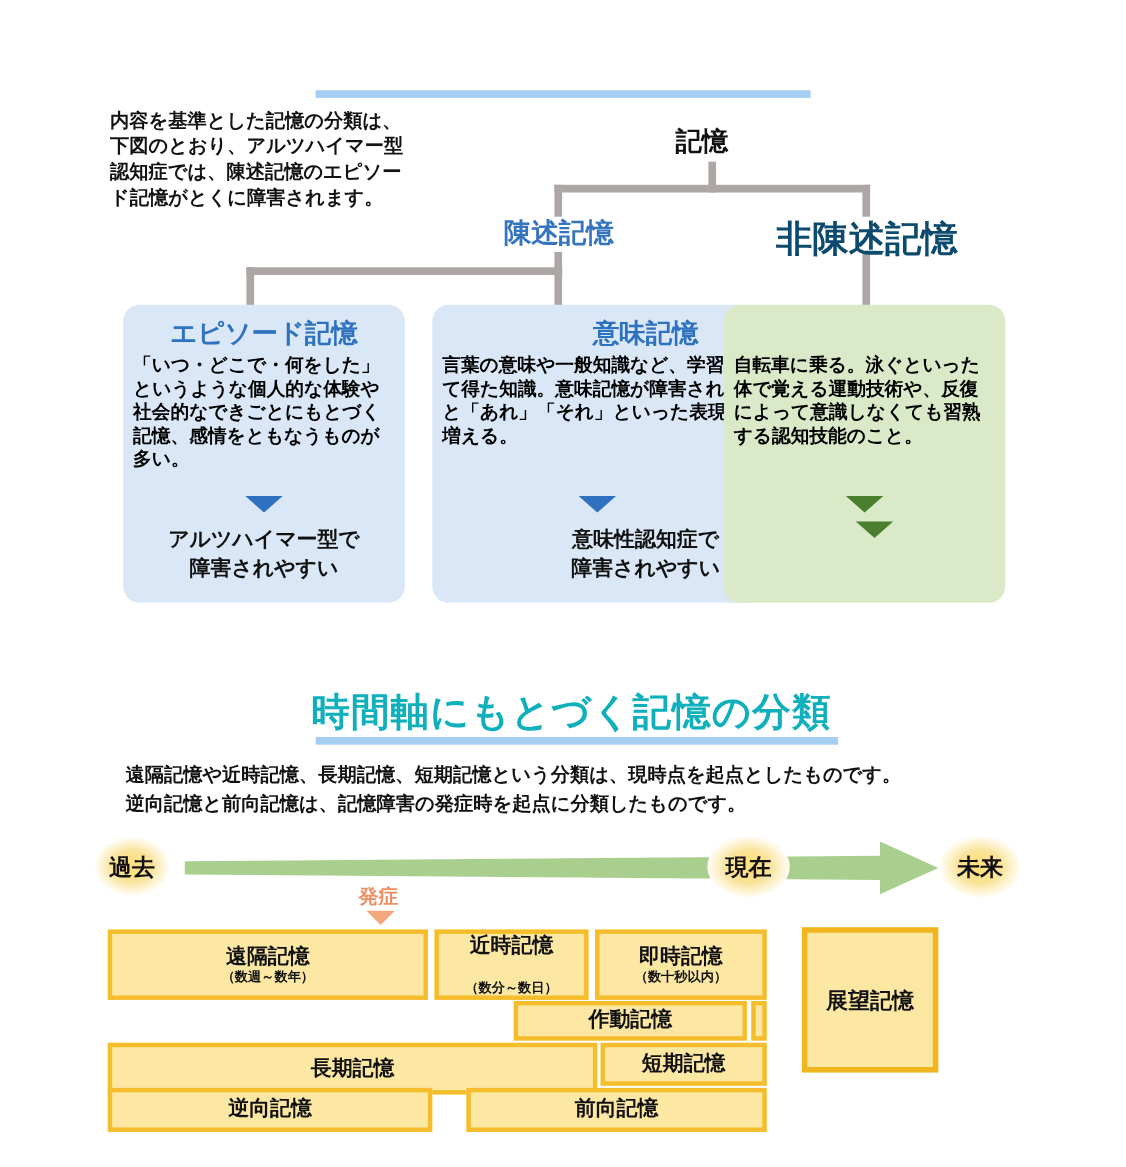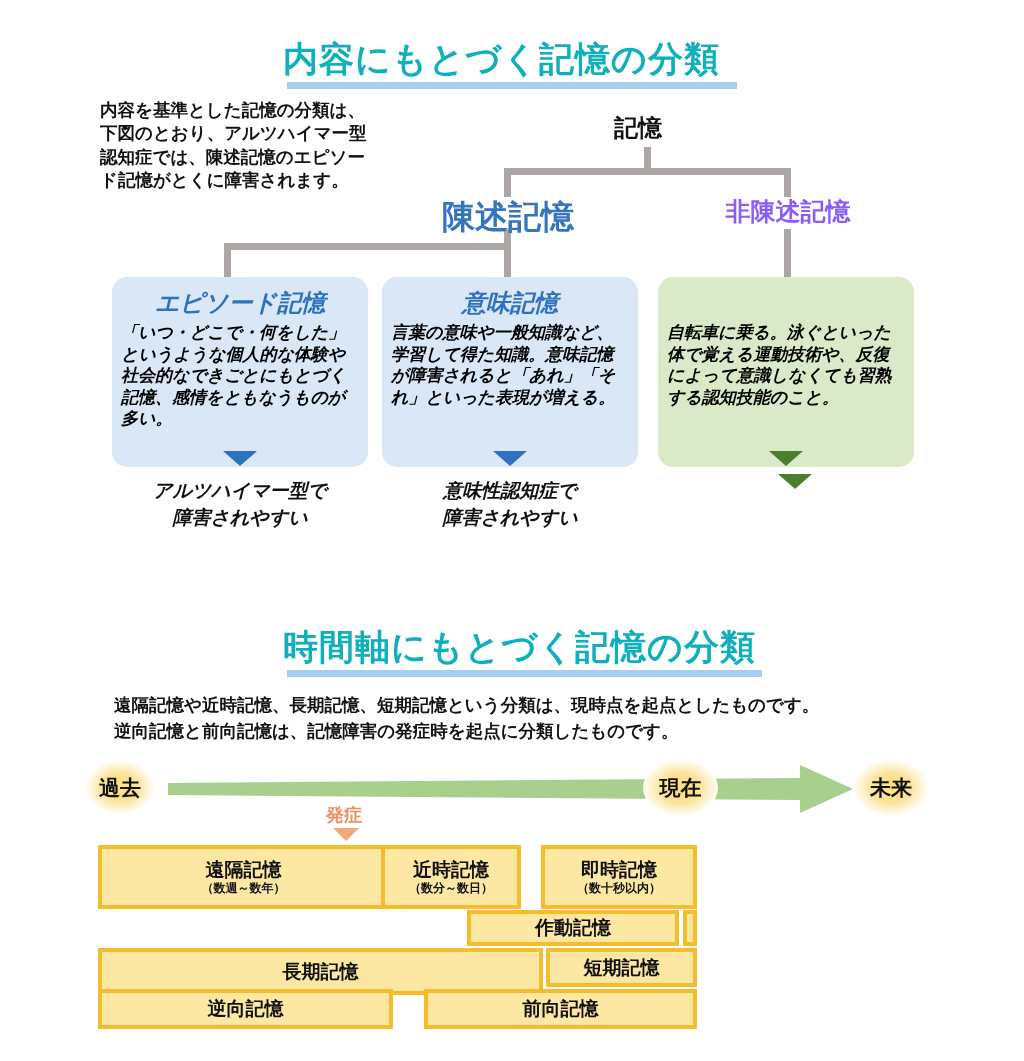--- a/index.html
+++ b/index.html
@@ -15,36 +15,36 @@
   .underline { position:absolute; height:7px; background:#A6CEF2; }
   .u1 { left:287px; top:82px; width:450px; }
   .u2 { left:287px; top:670px; width:475px; }
   
   .intro { position:absolute; font-size:17.5px; font-weight:bold; color:#121212; white-space:pre-line; }
   .intro1 { left:100px; top:99px; line-height:1.33; }
   .intro2 { left:114px; top:692px; line-height:1.5; }
   
   .node { position:absolute; transform:translateX(-50%); font-weight:bold; white-space:nowrap; }
   .root-node { left:638px; top:112px; font-size:24px; color:#111; }
-  .decl-node { left:508px; top:195px; font-size:33px; color:#3574BE;text-align:center; }
-  .nondecl-node { left:788px; top:195px; font-size:25px; color:#8b5cf6; }
+  .decl-node { left:508px; top:195px; font-size:25px; color:#3574BE;text-align:center; }
+  .nondecl-node { left:788px; top:195px; font-size:33px; color:#0c4a6e; }
   
   .tline { position:absolute; background:#ACA7A4; }
   .tl-root-stem { left:644px; top:147px; width:7px; height:28px; }
   .tl-h1 { left:504px; top:168px; width:287px; height:7px; }
   .tl-left-stub { left:504px; top:168px; width:7px; height:29px; }
   .tl-right-stub { left:784px; top:168px; width:7px; height:29px; }
   .tl-decl-stem { left:504px; top:229px; width:7px; height:21px; }
   .tl-h2 { left:224px; top:243px; width:287px; height:7px; }
   .tl-epi-stub { left:224px; top:243px; width:7px; height:36px; }
   .tl-sem-stem { left:504px; top:243px; width:7px; height:36px; }
   .tl-proc-stem { left:784px; top:229px; width:7px; height:50px; }
   
-  .card { position:absolute; top:277px; width:256px; height:190px; border-radius:15px;font-style:italic; }
-  .c1 { left:112px; } .c2 { left:382px; } .c3 { left:658px; }
+  .card { position:absolute; top:277px; width:256px; height:271px; border-radius:15px; }
+  .c1 { left:112px; } .c2 { left:393px;padding-left:44px; } .c3 { left:658px; }
   .blue-bg { background:#D9E7F6; }
   .green-bg { background:#DAEAC8; }
   .card-title { position:absolute; top:10px; width:100%; text-align:center; font-size:24px; font-weight:bold; }
   .blue-t { color:#2E72BF; } .green-t { color:#4E8A33; }
   .card-body { position:absolute; top:45px; left:9px; right:9px; font-size:17px; font-weight:bold; line-height:1.27; color:#000000; }
   .tri { position:absolute; left:50%; transform:translateX(-50%); width:0; height:0;
          border-left:17px solid transparent; border-right:17px solid transparent; z-index:1; }
   .tri-b { top:174px; border-top:15px solid #2E72BF; }
   .tri-g { top:174px; border-top:15px solid #4A7F2D; }
   .tri-g2 { top:197px; margin-left:9px; border-top:15px solid #4A7F2D; }
@@ -61,37 +61,36 @@
   .onset-label { position:absolute; left:326px; top:803px; font-size:18px; font-weight:bold; color:#ED8F63; }
   .onset-tri { position:absolute; left:333px; top:828px; width:0; height:0;
                border-left:13px solid transparent; border-right:13px solid transparent; border-top:13px solid #F2A87D; }
   
   .ybox { position:absolute; box-sizing:border-box; background:#FCE7A3; border:4px solid #F5BD2C;
           display:flex; flex-direction:column; align-items:center; justify-content:center;
           font-weight:bold; color:#111; text-align:center; }
   .ybox .main { font-size:19px; line-height:1.15; }
   .ybox .sub { font-size:12px; line-height:1.2; }
   .b-remote { left:98px; top:845px; width:291px; height:64px; }
-  .b-recent { left:381px; top:845px; width:140px; height:64px; }
+  .b-recent { left:395px; top:845px; width:140px; height:64px;justify-content:space-between; }
   .b-immediate { left:541px; top:845px; width:156px; height:64px; }
   .b-working { left:467px; top:910px; width:212px; height:36px; }
   .b-sliver { left:683px; top:910px; width:14px; height:36px; }
   .b-long { left:98px; top:948px; width:445px; height:47px; }
   .b-short { left:546px; top:948px; width:151px; height:39px; }
   .b-retro { left:98px; top:989px; width:295px; height:40px; }
   .b-antero { left:424px; top:989px; width:273px; height:40px; }
   .b-prospective { left:729px; top:843px; width:124px; height:132px; border-width:5px; border-color:#F0B51F; }
   .b-prospective .main { font-size:20px; }
 </style>
 </head>
 <body>
 
 <div class="canvas">
 
-  <div class="sec-title t1">内容にもとづく記憶の分類</div>
   <div class="underline u1"></div>
   <div class="intro intro1">内容を基準とした記憶の分類は、
 下図のとおり、アルツハイマー型
 認知症では、陳述記憶のエピソー
 ド記憶がとくに障害されます。</div>
 
   <div class="tline tl-root-stem"></div>
   <div class="tline tl-h1"></div>
   <div class="tline tl-left-stub"></div>
   <div class="tline tl-right-stub"></div>
@@ -164,14 +163,17 @@
   </div>
   <div class="ybox b-short">
     <div class="main">短期記憶</div>
   </div>
   <div class="ybox b-retro">
     <div class="main">逆向記憶</div>
   </div>
   <div class="ybox b-antero">
     <div class="main">前向記憶</div>
   </div>
+  <div class="ybox b-prospective">
+    <div class="main">展望記憶</div>
+  </div>
 
 </div>
 
 </body></html>

